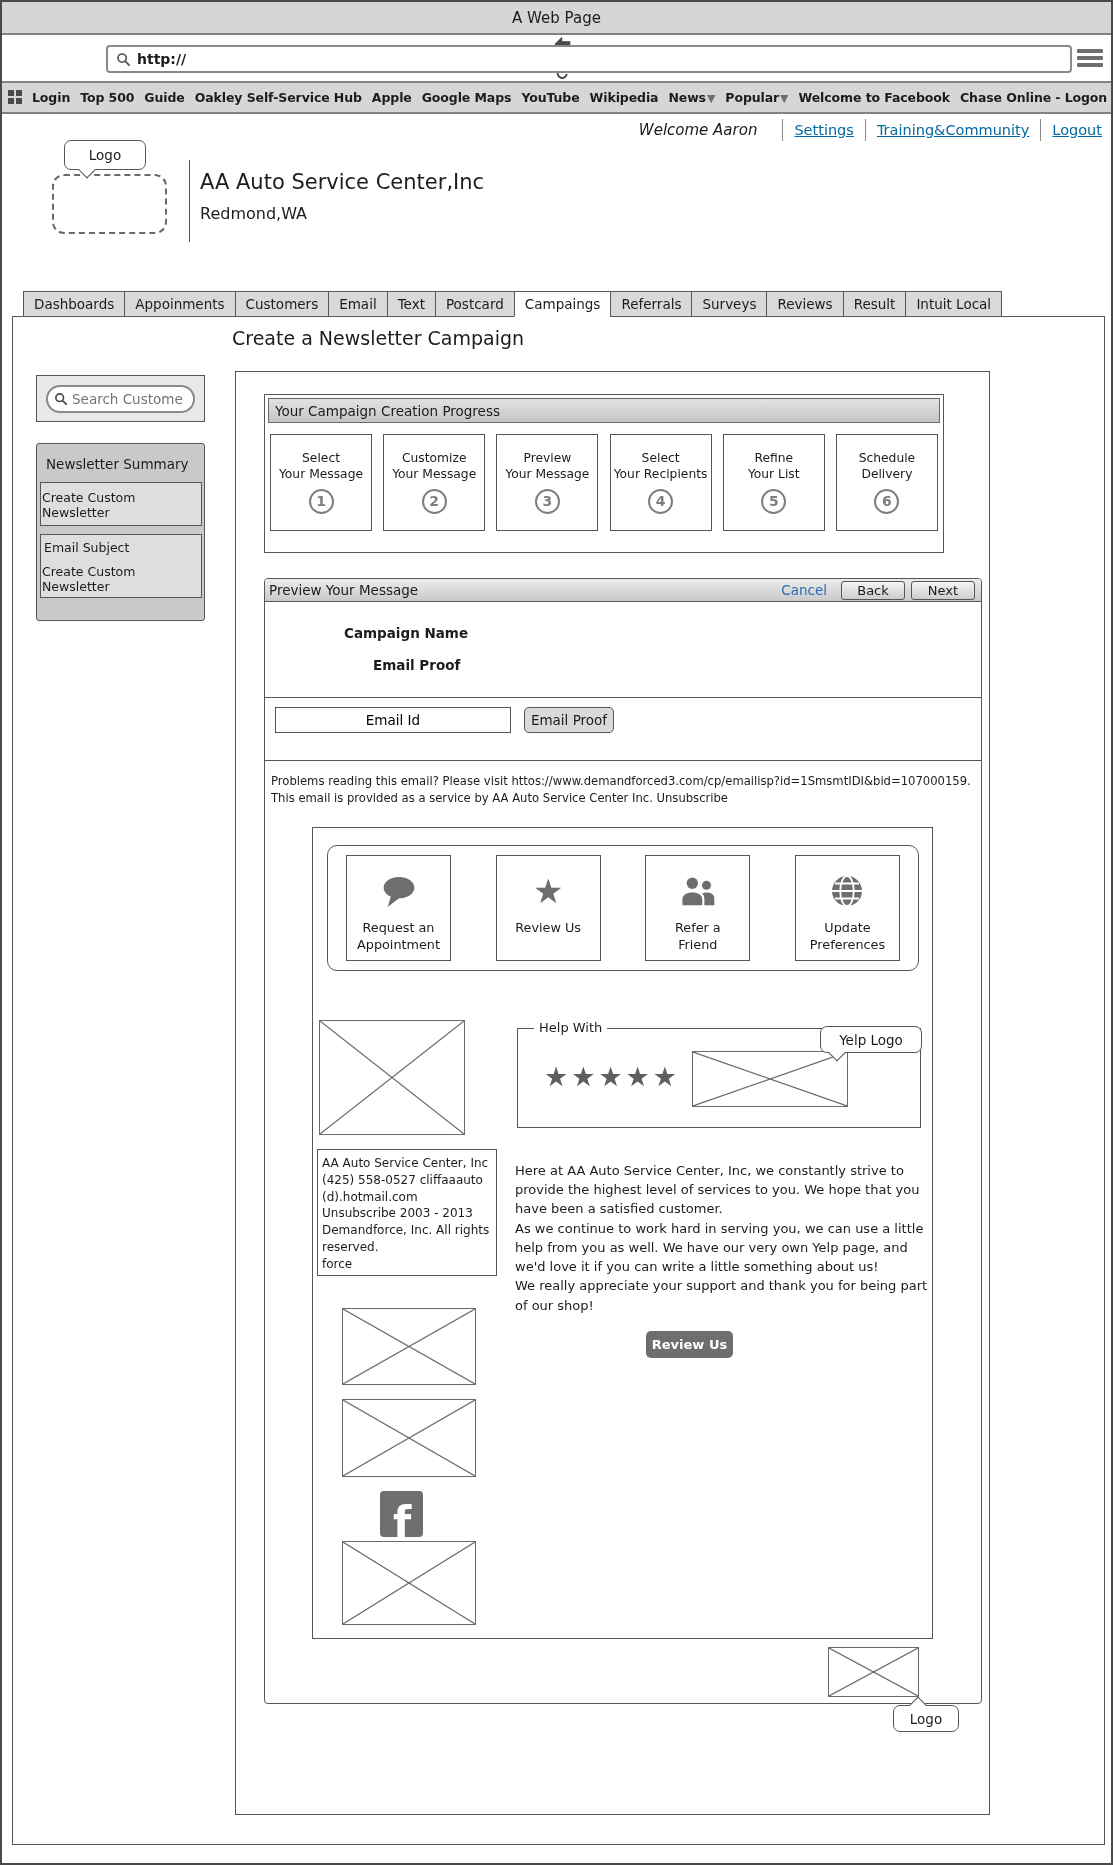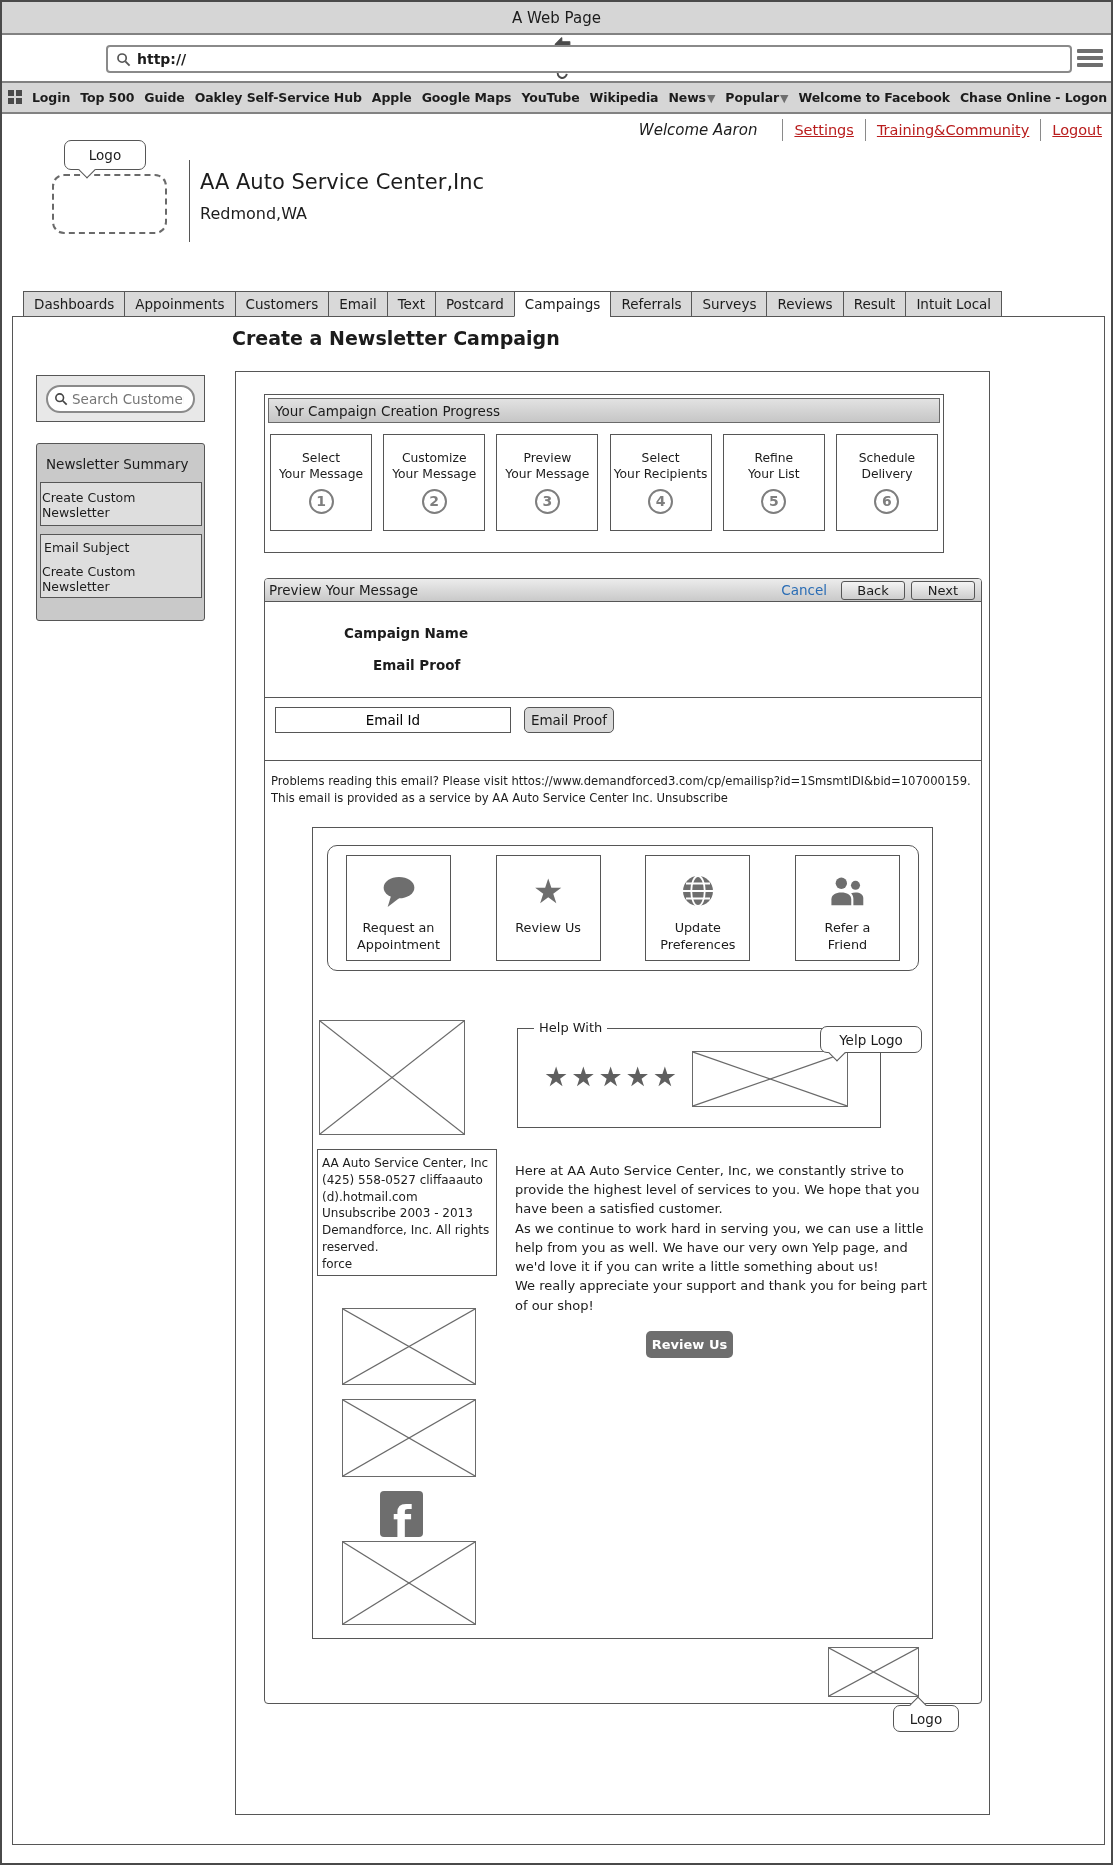--- a/index.html
+++ b/index.html
@@ -20,42 +20,42 @@
                border-bottom:2px solid #828282; display:flex; align-items:center; gap:10px; padding:0 6px; overflow:hidden; }
   .bm { font-size:12.5px; font-weight:bold; white-space:nowrap; letter-spacing:-0.1px; }
   .bm-caret { color:#6e6e6e; font-size:11px; margin-left:1px; }
   .grid-icon { width:15px; height:15px; display:grid; grid-template-columns:6px 6px; grid-template-rows:6px 6px; gap:2px; }
   .grid-icon i { background:#4a4a4a; }
 
   
   .userbar { position:absolute; top:115px; right:9px; height:26px; display:flex; align-items:center; gap:11px; }
   .welcome { font-style:italic; font-size:15px; margin-right:14px; }
   .usep { width:1px; height:22px; background:#8a8a8a; }
-  .ulink { color:#b91c1c; text-decoration:underline; font-size:14.5px; cursor:pointer; }
+  .ulink { color:#0369a1; text-decoration:underline; font-size:14.5px; cursor:pointer; }
 
   .callout { position:absolute; background:#fff; border:1.5px solid #565656; border-radius:7px;
              display:flex; align-items:center; justify-content:center; font-size:13.5px; z-index:6; }
   .tail { position:absolute; width:12px; height:12px; background:#fff; transform:rotate(45deg); }
   .tail.down { bottom:-7px; left:16px; border-right:1.5px solid #565656; border-bottom:1.5px solid #565656; }
   .tail.up { top:-7px; left:18px; border-top:1.5px solid #565656; border-left:1.5px solid #565656; }
 
   .logo-dash { position:absolute; left:50px; top:172px; width:115px; height:60px; border:2px dashed #6a6a6a; border-radius:12px; }
   .hdr-vline { position:absolute; left:187px; top:158px; width:1px; height:82px; background:#565656; }
   .company { position:absolute; left:198px; top:168px; font-size:21px; }
   .location { position:absolute; left:198px; top:202px; font-size:16px; }
 
   
   .tabs { position:absolute; left:21px; top:289px; display:flex; z-index:4; }
   .tab { height:26px; line-height:24px; padding:0 10px; font-size:13.5px; background:#d9d9d9;
          border:1px solid #565656; margin-left:-1px; white-space:nowrap; cursor:pointer; }
   .tab:first-child { margin-left:0; }
   .tab.active { background:#fff; border-bottom:1px solid #fff; }
 
   .outer-box { position:absolute; left:10px; top:314px; width:1093px; height:1529px; border:1px solid #565656; background:#fff; }
-  .page-title { position:absolute; left:219px; top:10px; font-size:19px; font-weight:bold; }
+  .page-title { position:absolute; left:219px; top:10px; font-size:19px; font-weight:normal; }
 
   
   .search-wrap { position:absolute; left:23px; top:58px; width:169px; height:47px; border:1px solid #565656; background:#e8e8e8;
                  display:flex; align-items:center; justify-content:center; }
   .search-pill { width:149px; height:28px; border:2px solid #8a8a8a; border-radius:15px; background:#fff;
                  display:flex; align-items:center; padding:0 6px; gap:4px; }
   .search-pill input { border:0; outline:0; width:112px; font-size:13.5px; color:#555; background:transparent; font-family:inherit; }
 
   .news-panel { position:absolute; left:23px; top:126px; width:169px; height:178px; background:#c9c9c9; border:1px solid #565656; border-radius:3px; }
   .news-title { padding:12px 0 0 9px; font-size:13.5px; }
@@ -102,21 +102,21 @@
   .action-box { width:105px; height:106px; border:1px solid #565656; display:flex; flex-direction:column; align-items:center;
                 justify-content:flex-start; padding-top:12px; cursor:pointer; }
   .action-icon { height:46px; display:flex; align-items:center; justify-content:center; }
   .action-icon .star-glyph { font-size:34px; color:#6e6e6e; line-height:1; }
   .action-label { font-size:12.8px; line-height:1.3; text-align:center; margin-top:6px; }
 
   .ph { position:absolute; border:1.5px solid #6a6a6a; background:#fff; }
   .ph svg { position:absolute; inset:0; width:100%; height:100%; }
   .ph line { stroke:#6a6a6a; stroke-width:1.2; vector-effect:non-scaling-stroke; }
 
-  .helpwith { position:absolute; left:204px; top:200px; width:364px; height:100px; border:1px solid #565656; }
+  .helpwith { position:absolute; left:204px; top:200px; width:404px; height:100px; border:1px solid #565656; }
   .helpwith .legend { position:absolute; left:16px; top:-9px; background:#fff; padding:0 5px; font-size:13px; }
   .stars { position:absolute; left:26px; top:32px; font-size:27px; letter-spacing:3px; color:#5f5f5f; }
 
   .address-box { position:absolute; left:4px; top:321px; width:180px; height:127px; border:1px solid #565656; padding:5px 4px;
                  font-size:12px; line-height:1.4; white-space:pre-line; }
   .body-par { position:absolute; left:202px; top:333px; width:420px; font-size:13px; line-height:1.48; white-space:pre-line; }
 
   .review-btn { position:absolute; left:333px; top:503px; width:87px; height:27px; background:#6e6e6e; border-radius:5px;
                 color:#fff; font-weight:bold; font-size:13px; display:flex; align-items:center; justify-content:center; cursor:pointer; }
   .fb { position:absolute; left:67px; top:663px; width:43px; height:46px; background:#6e6e6e; border-radius:4px; overflow:hidden; cursor:pointer; }
@@ -311,43 +311,43 @@
 Appointment</div>
             </div>
             <div class="action-box">
               <div class="action-icon">
                   <span class="star-glyph">★</span>
                 </div>
               <div class="action-label pre">Review Us</div>
             </div>
             <div class="action-box">
               <div class="action-icon">
+                <svg class="ico" width="38" height="34" viewBox="0 0 26 24" fill="#6e6e6e">
+                    <circle cx="9" cy="6.5" r="4"></circle>
+                    <path d="M2 22v-4.2C2 14.6 5 13 9 13s7 1.6 7 4.8V22z"></path>
+                    <circle cx="19" cy="8" r="3.2"></circle>
+                    <path d="M17.5 22v-4.5c0-1.6-.6-2.9-1.6-3.9.9-.4 2-.6 3.1-.6 3.2 0 5.5 1.4 5.5 4V22z"></path>
+                  </svg>
+              </div>
+              <div class="action-label pre">Refer a
+Friend</div>
+            </div>
+            <div class="action-box">
+              <div class="action-icon">
                 <svg class="ico" width="36" height="36" viewBox="0 0 24 24">
                     <circle cx="12" cy="12" r="10" fill="#6e6e6e"></circle>
                     <g stroke="#fff" stroke-width="1.2" fill="none">
                       <ellipse cx="12" cy="12" rx="4.5" ry="10"></ellipse>
                       <path d="M2 12h20M4 7h16M4 17h16"></path>
                     </g>
                   </svg>
               </div>
               <div class="action-label pre">Update
 Preferences</div>
             </div>
-            <div class="action-box">
-              <div class="action-icon">
-                <svg class="ico" width="38" height="34" viewBox="0 0 26 24" fill="#6e6e6e">
-                    <circle cx="9" cy="6.5" r="4"></circle>
-                    <path d="M2 22v-4.2C2 14.6 5 13 9 13s7 1.6 7 4.8V22z"></path>
-                    <circle cx="19" cy="8" r="3.2"></circle>
-                    <path d="M17.5 22v-4.5c0-1.6-.6-2.9-1.6-3.9.9-.4 2-.6 3.1-.6 3.2 0 5.5 1.4 5.5 4V22z"></path>
-                  </svg>
-              </div>
-              <div class="action-label pre">Refer a
-Friend</div>
-            </div>
           </div>
 
           <div class="ph" style="left:6px; top:192px; width:146px; height:115px;">
             <svg viewBox="0 0 100 100" preserveAspectRatio="none">
                 <line x1="0" y1="0" x2="100" y2="100"></line>
                 <line x1="0" y1="100" x2="100" y2="0"></line>
               </svg>
           </div>
 
           <div class="helpwith">

